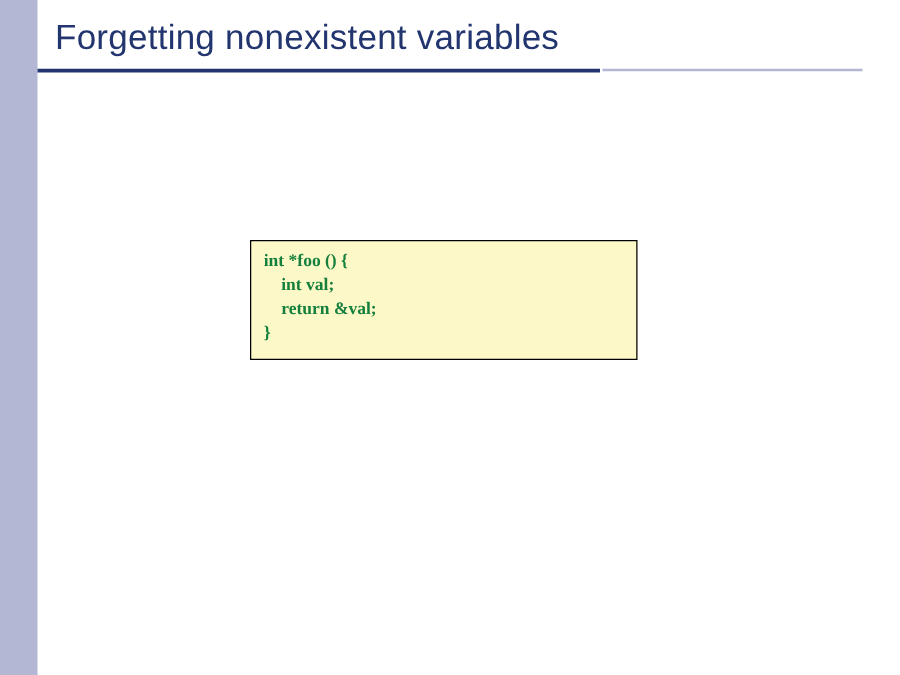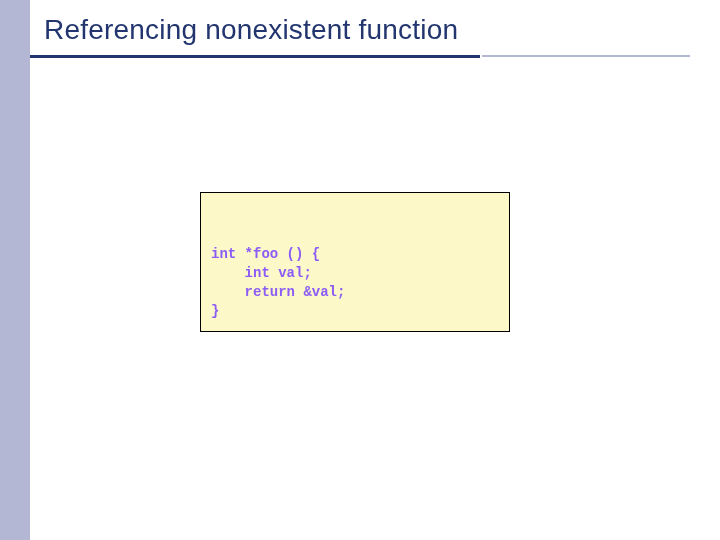--- a/index.html
+++ b/index.html
@@ -8,30 +8,30 @@
   .leftbar { position: absolute; left: 0; top: 0; width: 30px; height: 540px; background: #b3b7d3; }
   .title-wrap { position: absolute; left: 44px; top: 14px; }
   .title { font-size: 28px; color: #22356f; font-weight: 400; letter-spacing: 0.2px; }
   .hr1 { position: absolute; left: 30px; top: 55px; width: 450px; height: 3px; background: #22356f; }
   .hr2 { position: absolute; left: 482px; top: 55px; width: 208px; height: 2px; background: #b3b7d3; }
   .bullet-row { position: absolute; left: 68px; top: 85px; width: 620px; display: flex; align-items: flex-start; }
   .bullet-box { flex: 0 0 auto; width: 10px; height: 10px; border: 1.5px solid #22356f; margin-top: 9px; margin-right: 12px; position: relative; }
   .bullet-box::after { content: ""; position: absolute; left: 1px; top: 1px; width: 6px; height: 6px; background: #22356f; }
   .bullet-text { font-size: 22px; color: #000; line-height: 1.28; }
   .codebox { position: absolute; left: 200px; top: 192px; width: 310px; background: #fdf8c8; border: 1px solid #000; padding: 8px 10px 10px 10px; }
-  .codebox pre { font-family: Liberation Mono, monospace; font-size: 14px; font-weight: bold; color: #8b5cf6; line-height: 1.35; white-space: pre; margin-top: 44px; }
+  .codebox pre { font-family: Liberation Serif, serif; font-size: 14px; font-weight: bold; color: #15803d; line-height: 1.35; white-space: pre; }
 </style>
 </head>
 <body>
 
 <div class="slide">
   <div class="leftbar"></div>
 
   <div class="title-wrap">
-    <div class="title">Referencing nonexistent function</div>
+    <div class="title">Forgetting nonexistent variables</div>
   </div>
   <div class="hr1"></div>
   <div class="hr2"></div>
 
 
   <div class="codebox">
     <pre>int *foo () {
     int val;
     return &amp;val;
 }</pre>

